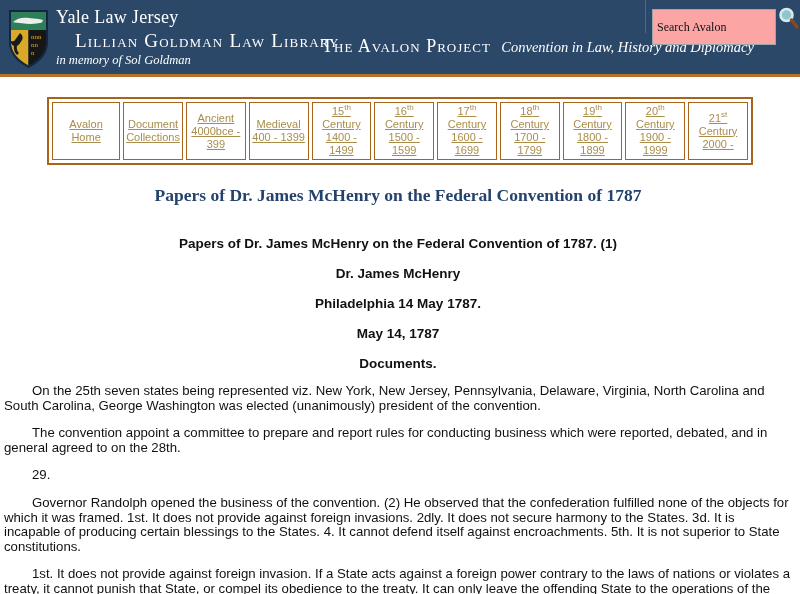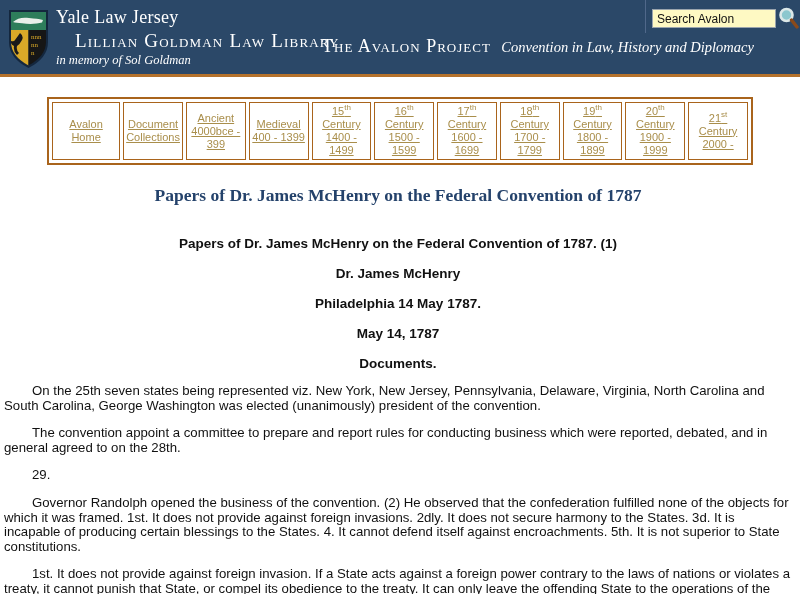--- a/index.html
+++ b/index.html
@@ -44,23 +44,23 @@
   }
   .project-tagline {
     font-family: "Liberation Serif", serif;
     font-style: italic; font-size: 14.5px; margin-left: 6px;
   }
   .search-divider {
     position: absolute; left: 645px; top: 0; width: 1px; height: 33px;
     background: #50688A;
   }
   .search-input {
-    position: absolute; left: 652px; top: 9px; width: 124px; height: 19px;
-    border: 1px solid #9aa4ad; background: #fef9c3;
-    font-family: Liberation Sans, sans-serif; font-size: 12px;
+    position: absolute; left: 652px; top: 9px; width: 124px; height: 36px;
+    border: 1px solid #9aa4ad; background: #fca5a5;
+    font-family: Liberation Serif, serif; font-size: 12px;
     padding: 1px 4px; color: #111;
   }
   .magnifier { position: absolute; left: 778px; top: 6px; width: 21px; height: 24px; cursor: pointer; }
 
   
   .nav-wrap { padding: 20px 47px 0 47px; }
   .nav-bar {
     display: flex; gap: 3px;
     border: 2px solid #A9641C; padding: 3px;
   }

